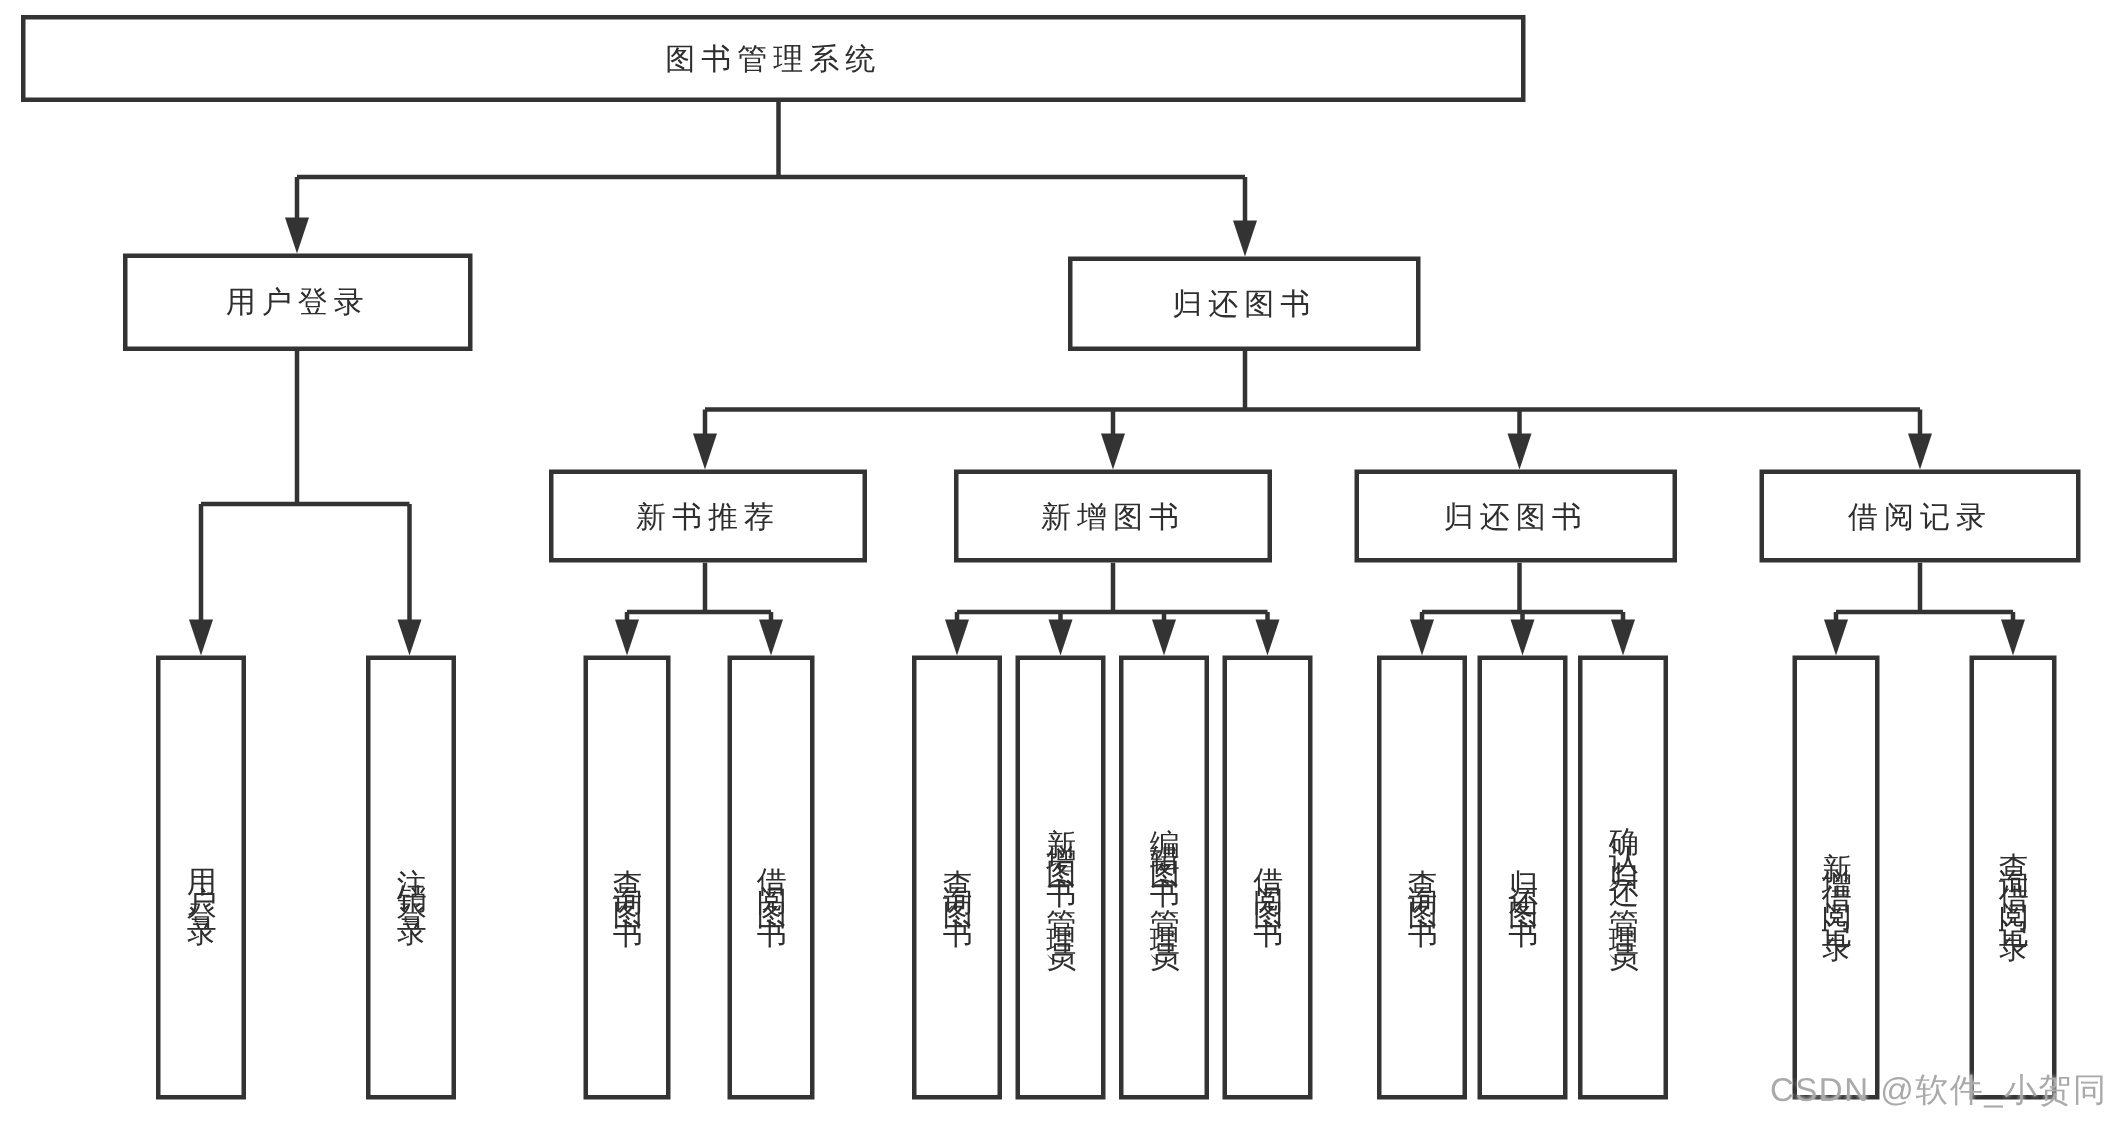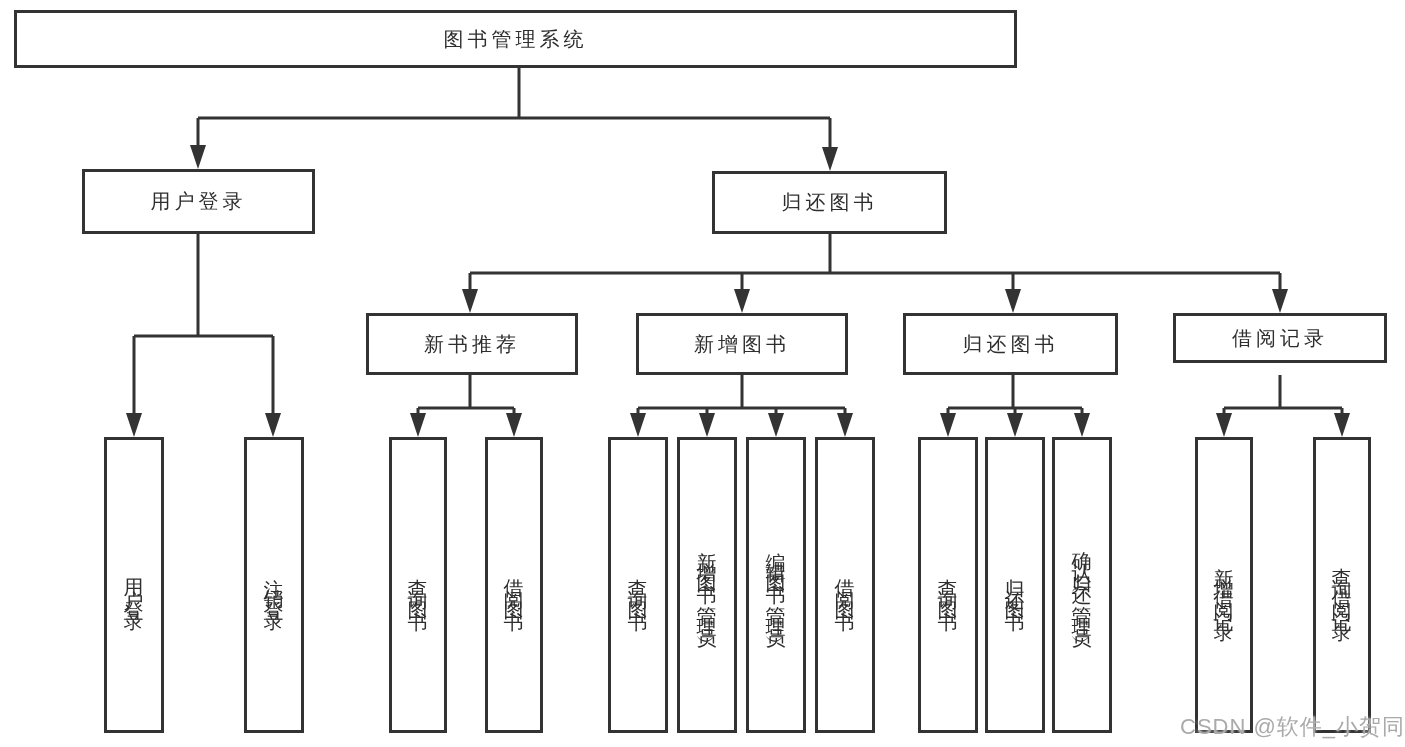--- a/index.html
+++ b/index.html
@@ -72,21 +72,21 @@
   </svg>
 
   <div class="box h-box" style="left:14px;top:10px;width:1003px;height:58px;">图书管理系统</div>
 
   <div class="box h-box" style="left:82px;top:169px;width:233px;height:65px;">用户登录</div>
   <div class="box h-box" style="left:712px;top:171px;width:235px;height:63px;">归还图书</div>
 
   <div class="box h-box" style="left:366px;top:313px;width:212px;height:62px;">新书推荐</div>
   <div class="box h-box" style="left:636px;top:313px;width:212px;height:62px;">新增图书</div>
   <div class="box h-box" style="left:903px;top:313px;width:215px;height:62px;">归还图书</div>
-  <div class="box h-box" style="left:1173px;top:313px;width:214px;height:50px;">借阅记录</div>
+  <div class="box h-box" style="left:1173px;top:313px;width:214px;height:62px;">借阅记录</div>
 
   <div class="box v-box" style="left:104px;top:437px;width:60px;height:296px;">
     <span class="vtext">用户登录</span>
   </div>
   <div class="box v-box" style="left:244px;top:437px;width:60px;height:296px;">
     <span class="vtext">注销登录</span>
   </div>
 
   <div class="box v-box" style="left:389px;top:437px;width:58px;height:296px;">
     <span class="vtext">查询图书</span>

